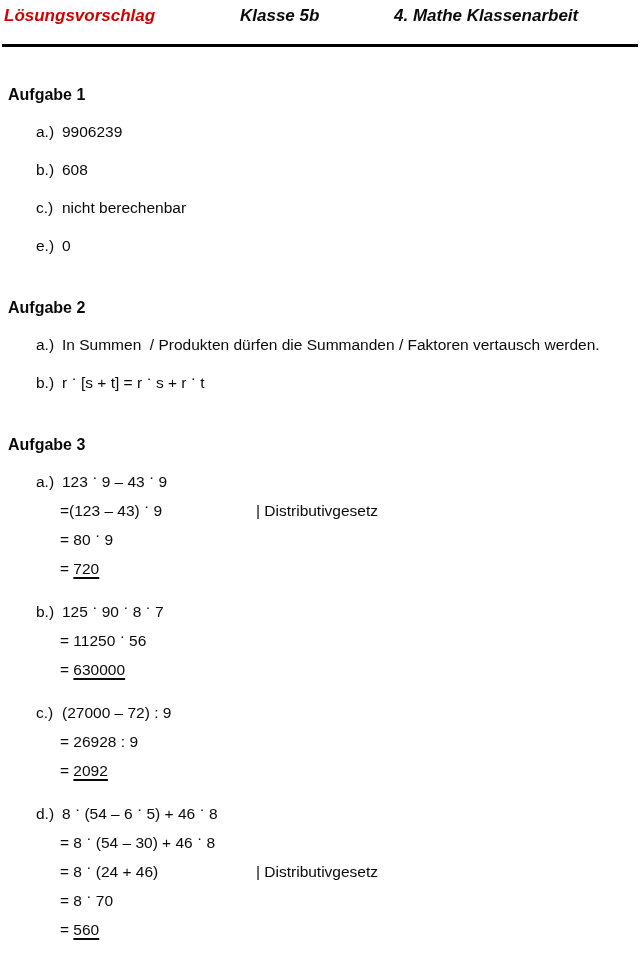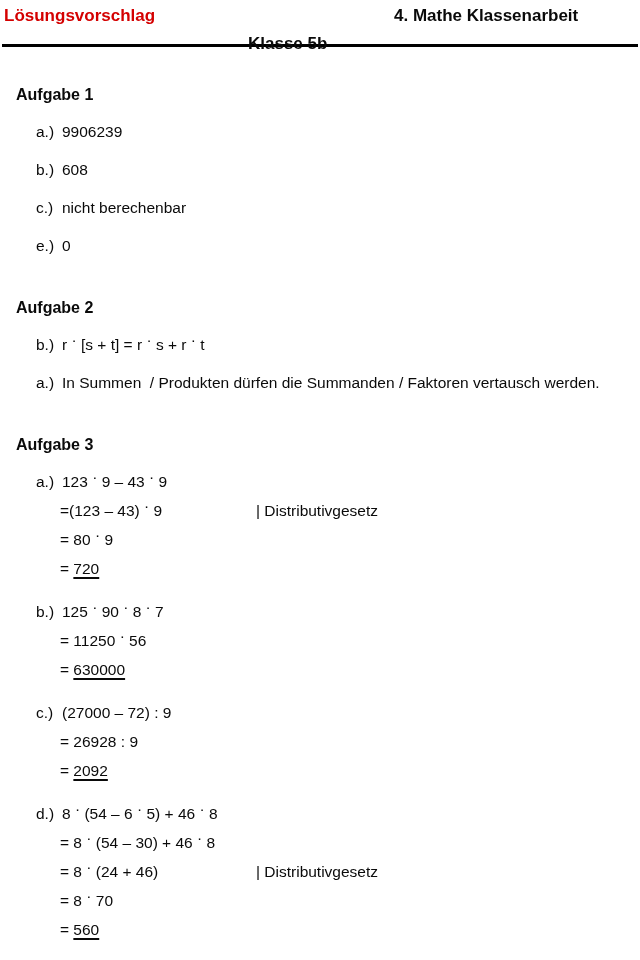--- a/index.html
+++ b/index.html
@@ -17,32 +17,33 @@
   .header {
     position: relative;
     height: 23px;
     margin-top: 1px;
     white-space: pre;
   }
   .header span {
     font-size: 17px;
     font-weight: bold;
     line-height: 22px;
+    font-style: italic;
   }
   .title { position: absolute; left: 0; top: 0; }
-  .klasse { position: absolute; left: 244px; top: 0; margin-top: 28px; }
+  .klasse { position: absolute; left: 236px; top: 0; }
   .exam { position: absolute; left: 390px; top: 0; }
   .rule {
     height: 3px;
     background: #000000;
     margin: 16px -2px 0 -2px;
   }
   .section { margin-top: 38px; }
   .section h2 {
-    margin: 0 0 13px 12px;
+    margin: 0 0 13px 4px;
     font-size: 16px;
     font-weight: bold;
     line-height: 19px;
   }
   .item { margin: 9px; }
   .section.spaced .item + .item { margin-top: 14px; }
   .math-line {
     position: relative;
     font-size: 15.5px;
     line-height: 29px;
@@ -81,24 +82,24 @@
         <div class="item">
           <div class="math-line labeled"><span class="item-label">c.)</span><span>nicht berechenbar</span></div>
         </div>
         <div class="item">
           <div class="math-line labeled"><span class="item-label">e.)</span><span>0</span></div>
         </div>
       </section>
       <section class="section">
         <h2>Aufgabe 2</h2>
         <div class="item">
-          <div class="math-line labeled"><span class="item-label">b.)</span><span>r <span class="mdot">·</span> [s + t] = r <span class="mdot">·</span> s + r <span class="mdot">·</span> t</span></div>
+          <div class="math-line labeled"><span class="item-label">a.)</span><span>In Summen  / Produkten dürfen die Summanden / Faktoren vertausch werden.</span></div>
         </div>
         <div class="item">
-          <div class="math-line labeled"><span class="item-label">a.)</span><span>In Summen  / Produkten dürfen die Summanden / Faktoren vertausch werden.</span></div>
+          <div class="math-line labeled"><span class="item-label">b.)</span><span>r <span class="mdot">·</span> [s + t] = r <span class="mdot">·</span> s + r <span class="mdot">·</span> t</span></div>
         </div>
       </section>
       <section class="section spaced">
         <h2>Aufgabe 3</h2>
         <div class="item">
           <div class="math-line labeled"><span class="item-label">a.)</span><span>123 <span class="mdot">·</span> 9 – 43 <span class="mdot">·</span> 9</span></div>
           <div class="math-line cont"><span>=(123 – 43) <span class="mdot">·</span> 9</span><span class="note">| Distributivgesetz</span></div>
           <div class="math-line cont"><span>= 80 <span class="mdot">·</span> 9</span></div>
           <div class="math-line cont"><span>= <span class="underlined">720</span></span></div>
         </div>

